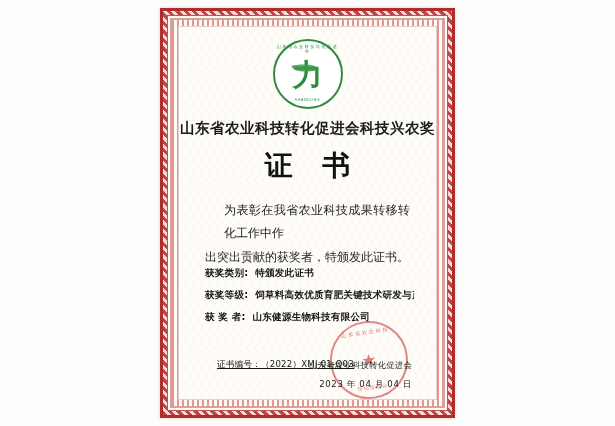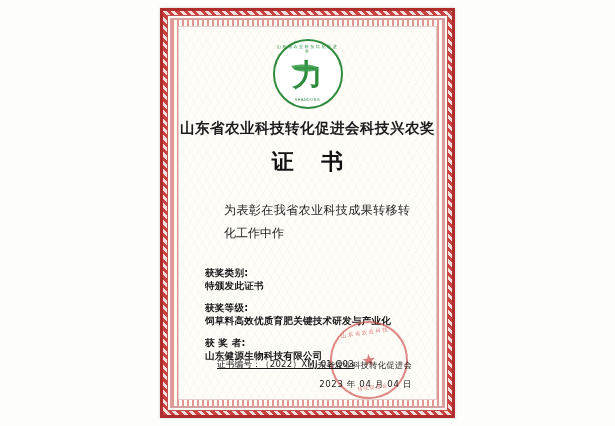--- a/index.html
+++ b/index.html
@@ -138,21 +138,21 @@
     font-weight: bold;
     color: #1b1b1b;
     letter-spacing: .5px;
   }
   .title-sub {
     position: absolute;
     top: 120px;
     left: 0; right: 0;
     text-align: center;
     font-family: "DejaVu Sans", sans-serif;
-    font-size: 22px;
+    font-size: 28px;
     font-weight: bold;
     color: #111111;
     letter-spacing: 10px;
     text-indent: 10px;
   }
 
   
   .body-text {
     position: absolute;
     top: 172px;
@@ -174,21 +174,20 @@
     right: 22px;
   }
   .field-row {
     display: flex;
     align-items: baseline;
     font-family: "DejaVu Sans", sans-serif;
     font-size: 9.6px;
     color: #161616;
     margin-bottom: 9px;
     white-space: nowrap;
-    flex-direction: column;
   }
   .field-label {
     font-weight: bold;
     letter-spacing: .2px;
     flex: 0 0 auto;
     margin-right: 7px;
   }
   .field-value {
     font-weight: bold;
     letter-spacing: .2px;
@@ -284,20 +283,21 @@
           <div class="glyph">力</div>
           <div class="ring-text-bottom">SHANDONG</div>
         </div>
       </div>
 
       <div class="title-main">山东省农业科技转化促进会科技兴农奖</div>
       <div class="title-sub">证 书</div>
 
       <div class="body-text">
         <span class="indent">为表彰在我省农业科技成果转移转化工作中作</span><br>
+        <span>出突出贡献的获奖者，特颁发此证书。</span>
       </div>
 
       <div class="fields">
         <div class="field-row">
           <span class="field-label">获奖类别:</span>
           <span class="field-value">特颁发此证书</span>
         </div>
         <div class="field-row">
           <span class="field-label">获奖等级:</span>
           <span class="field-value">饲草料高效优质育肥关键技术研发与产业化</span>

